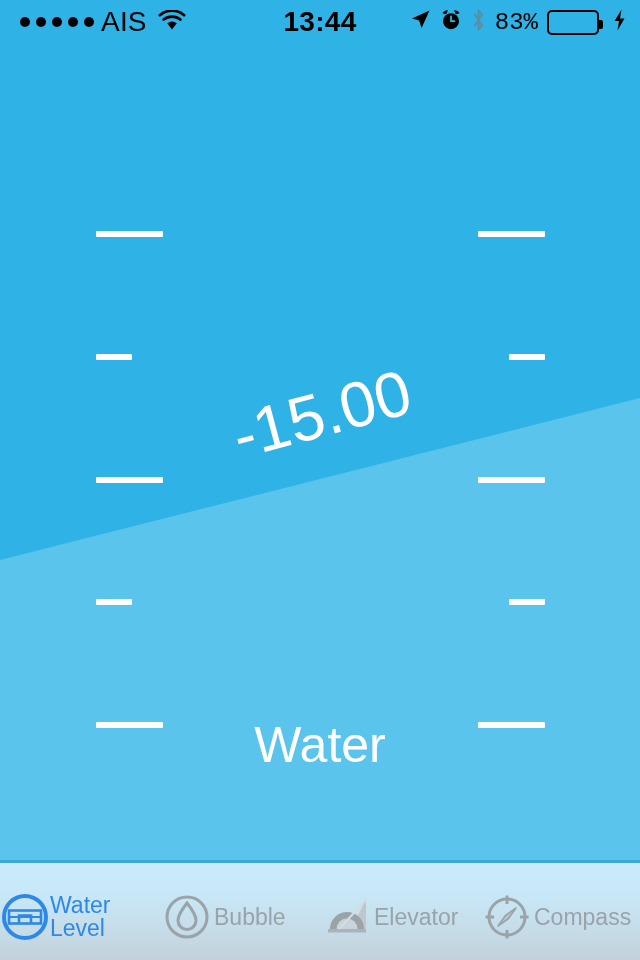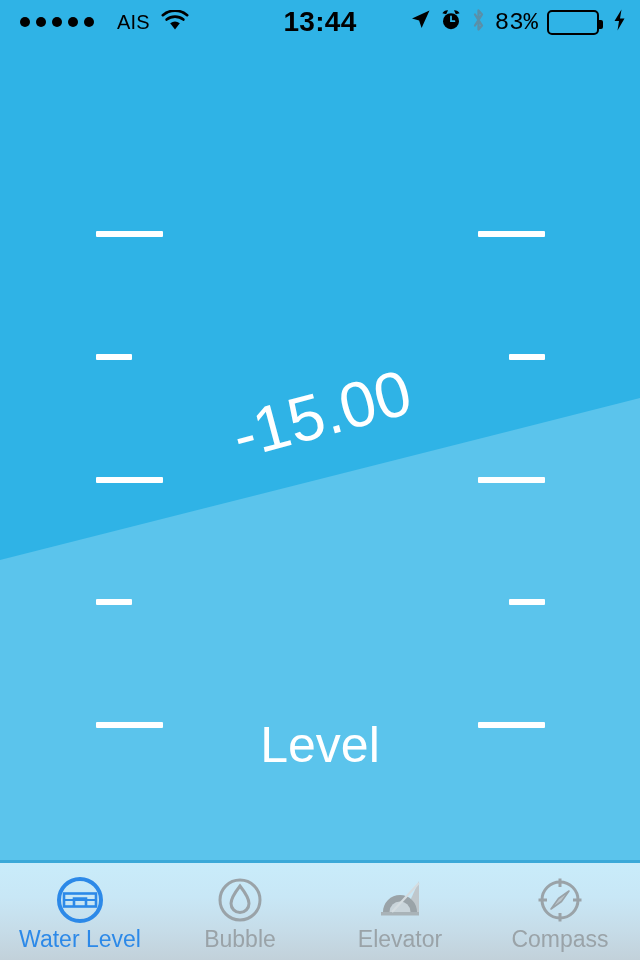--- a/index.html
+++ b/index.html
@@ -18,21 +18,21 @@
     display:flex; align-items:center;
     color:#000;
     z-index:30;
   }
   .sb-left{
     position:absolute; left:20px; top:0; height:44px;
     display:flex; align-items:center; gap:7px;
   }
   .sb-dots{ display:flex; align-items:center; gap:6px; }
   .sb-dot{ width:10px; height:10px; border-radius:50%; background:#000; display:block; }
-  .sb-carrier{ font-size:20px; letter-spacing:0.2px; color:#000; line-height:1;margin-left:16px; }
+  .sb-carrier{ font-size:28px; letter-spacing:0.2px; color:#000; line-height:1; }
   .sb-wifi{ margin-left:4px; }
 
   .sb-center{
     position:absolute; left:0; top:0; width:640px; height:44px;
     display:flex; align-items:center; justify-content:center;
   }
   .sb-time{ font-size:28px; font-weight:bold; color:#000; letter-spacing:0.3px; }
 
   .sb-right{
     position:absolute; right:14px; top:0; height:44px;
@@ -114,21 +114,21 @@
   .tab-bar{
     position:absolute; left:0; top:860px;
     width:640px; height:100px;
     background:linear-gradient(to bottom,#C9ECFA 0%,#C8E7F6 35%,#C6DCE8 70%,#C2D1DA 100%);
     border-top:3px solid #3AA9D8;
     display:flex;
     z-index:20;
   }
   .tab-item{
     flex:1 1 25%;
-    display:flex; flex-direction:column;
+    display:flex; flex-direction:row;
     align-items:center; justify-content:flex-start;
     padding-top:10px;
     cursor:pointer;
   }
   .tab-icon{
     width:54px; height:54px;
     display:flex; align-items:center; justify-content:center;
   }
   .tab-label{
     margin-top:1px;
@@ -216,21 +216,21 @@
     <span class="tick left  short t4"></span>
     <span class="tick right short t4"></span>
     <span class="tick left  long  t5"></span>
     <span class="tick right long  t5"></span>
   </div>
 
   <div class="angle-readout">
     <span class="angle-value">-15.00</span>
   </div>
 
-  <div class="lock-label">Level</div>
+  <div class="lock-label">Water</div>
 </div>
 
 <div class="tab-bar">
 
   <div class="tab-item active">
     <span class="tab-icon">
       <svg width="50" height="50" viewBox="0 0 50 50">
         <circle cx="25" cy="25" r="21" fill="none" stroke="#2C89E8" stroke-width="4"></circle>
         <rect x="9" y="18.5" width="32" height="13" fill="none" stroke="#2C89E8" stroke-width="2.6"></rect>
         <path d="M19 31.5 L19 23.5 L31 23.5 L31 31.5" fill="none" stroke="#2C89E8" stroke-width="2.6"></path>

